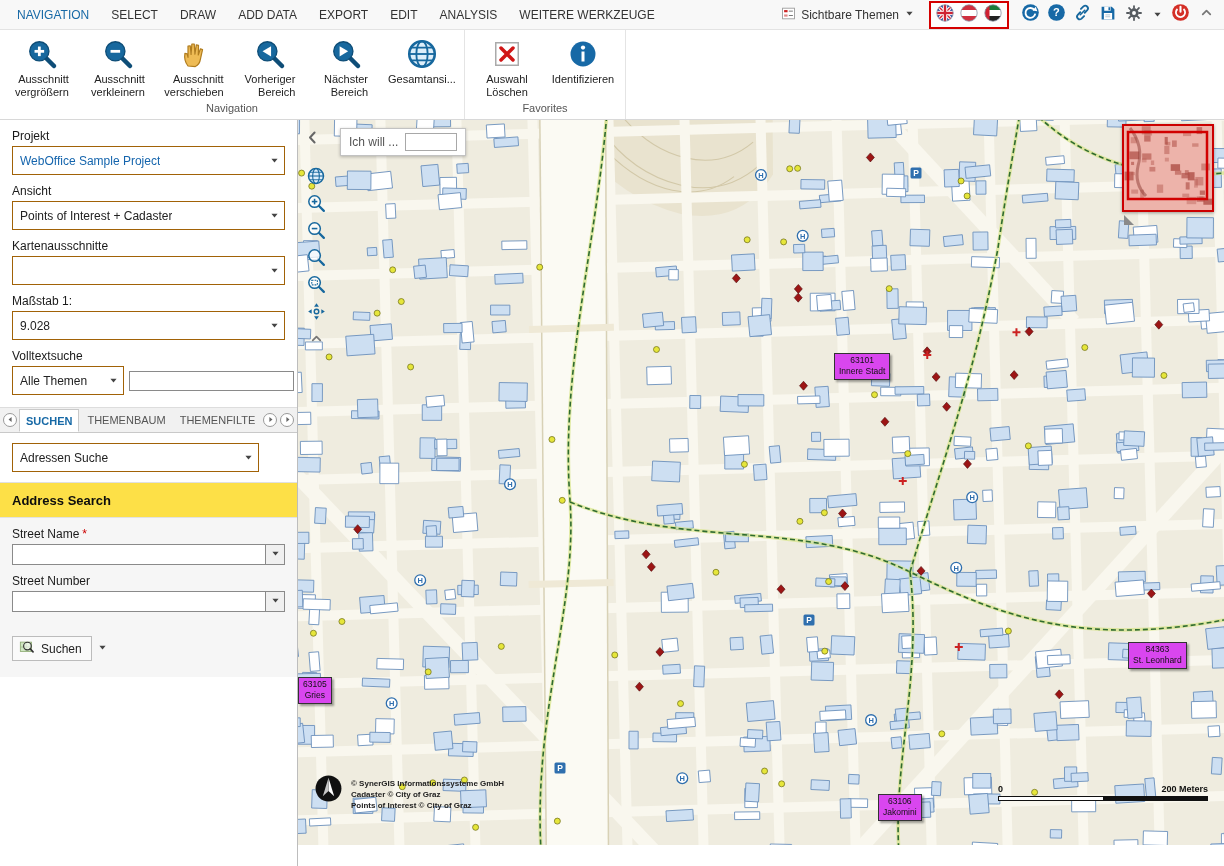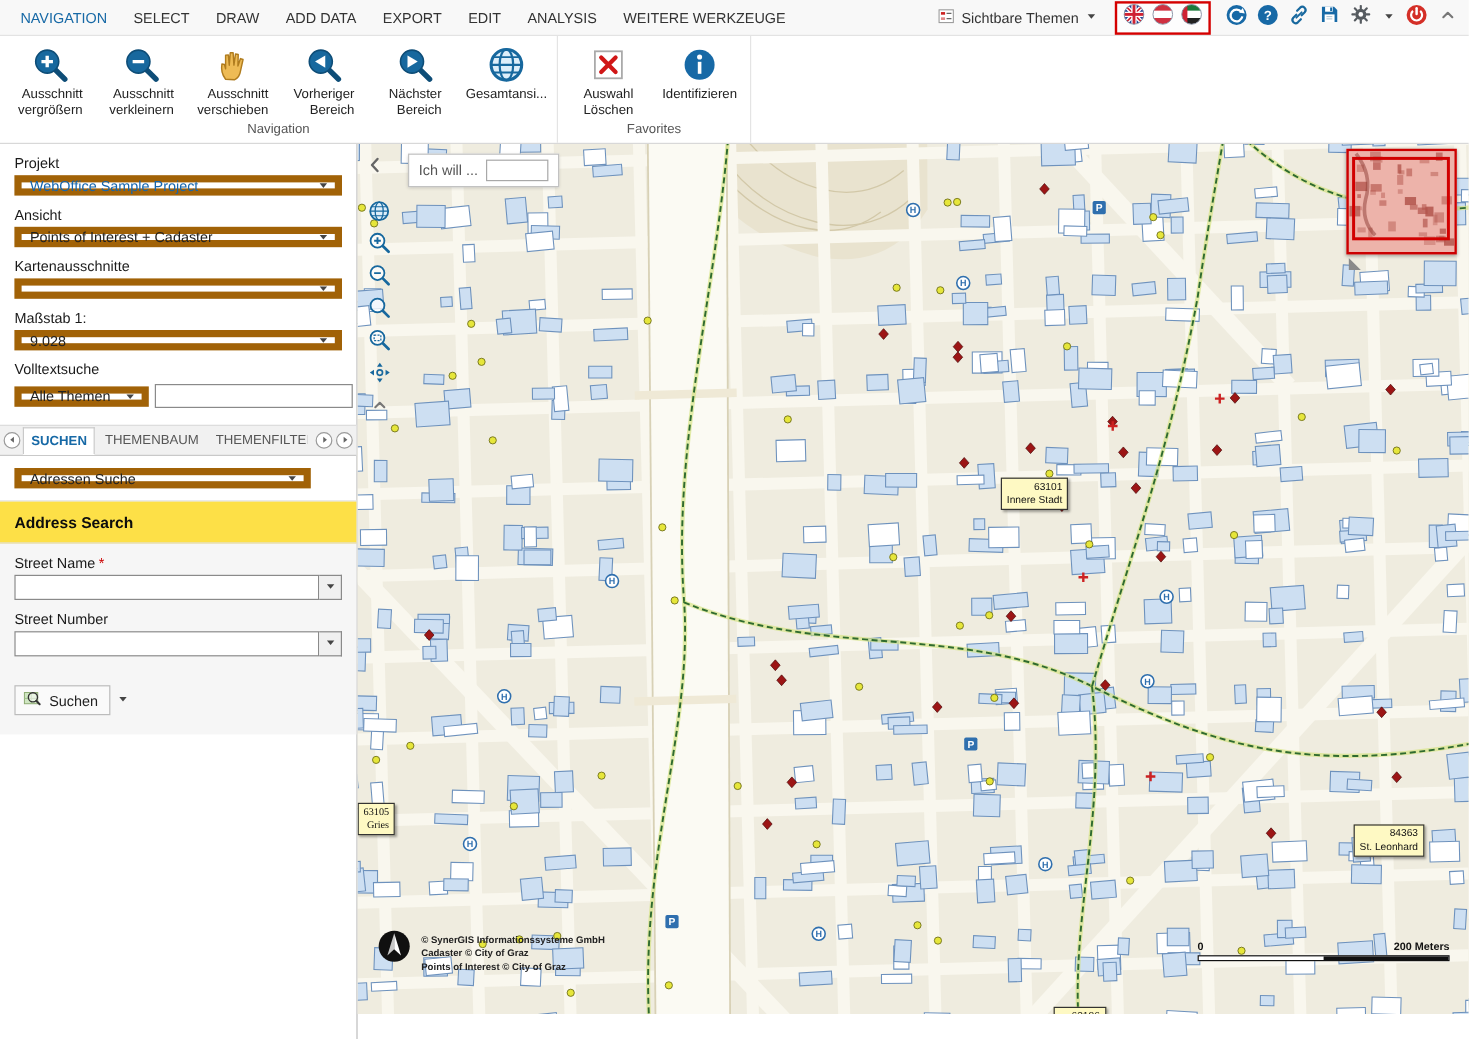--- a/index.html
+++ b/index.html
@@ -40,21 +40,21 @@
   .rtool .rlabel span { display:block;text-align:right; }
   .rgroup-label { height:17px; font-size:11px; color:#555; text-align:center; padding-bottom:2px; }
 
   
   .sidebar {
     position:absolute; top:120px; left:0; width:298px; bottom:0;
     background:#fff; border-right:1px solid #bdbdbd; font-size:12px; color:#222;
   }
   .f-label { margin:9px 12px 3px; font-size:12px; color:#1a1a1a; }
   .dropdown {
-    margin:0 12px; height:17px; border:6px solid #a16207; background:#fff;
+    margin:0 12px; height:29px; border:1px solid #a16207; background:#fff;
     display:flex; align-items:center; justify-content:space-between; padding:0 2px 0 7px; cursor:pointer;
   }
   .dropdown .val { white-space:nowrap; overflow:hidden; font-size:12px; }
   .dropdown .val.blue { color:#1565ad; }
   .dd-btn { width:15px; display:flex; align-items:center; justify-content:center; }
   .vt-row { display:flex; margin:0 12px; gap:5px; align-items:center; }
   .vt-row .dropdown { margin:0; width:112px; flex:none; }
   .vt-input { flex:1; height:20px; border:1px solid #8a8a8a; padding:0 4px; font-size:12px; }
   .vt-search { width:24px; height:24px; display:flex; align-items:center; justify-content:center; cursor:pointer; }
 
@@ -104,22 +104,22 @@
   .overview {
     position:absolute; left:824px; top:4px; width:92px; height:88px; border:2px solid #cc0000;
     background:#edb3aa; box-shadow:0 1px 3px rgba(0,0,0,.35); cursor:pointer;
   }
   .overview svg { display:block; }
   .ov-handle {
     position:absolute; left:826px; top:95px; width:0; height:0; cursor:pointer;
     border-bottom:10px solid #8a8a8a; border-right:10px solid transparent;
   }
   .dlabel {
-    position:absolute; background:#fef9c3; border:1px solid #333; box-shadow:1.5px 1.5px 2px rgba(0,0,0,.35);
-    font-size:8.5px; line-height:1.35; text-align:right; padding:1px 4px; color:#111; white-space:nowrap;margin-top:45px;
+    position:absolute; background:#d946ef; border:1px solid #333; box-shadow:1.5px 1.5px 2px rgba(0,0,0,.35);
+    font-size:8.5px; line-height:1.35; text-align:center; padding:1px 4px; color:#111; white-space:nowrap;
   }
   .dlabel span { display:block; }
   .north { position:absolute; left:16px; top:654px; }
   .copyright { position:absolute; left:53px; top:658px; font-size:8px; font-weight:bold; color:#222; line-height:1.4; }
   .scalebar { position:absolute; left:700px; top:664px; width:210px; }
   .sb-labels { display:flex; justify-content:space-between; font-size:9px; font-weight:bold; color:#111; margin-bottom:2px; }
   .sb-bar { display:flex; height:5px; border:1px solid #111; background:#fff; }
   .sb-seg { flex:1; }
   .sb-seg.black { background:#111; }
 </style>
@@ -1353,21 +1353,21 @@
           <path d="M6 2 Q20 20 14 40 Q10 58 22 70" fill="none" stroke="#8e3b33" stroke-width="3" opacity="0.5"></path>
           <rect x="4" y="6" width="79" height="67" fill="none" stroke="#d10000" stroke-width="2.5"></rect>
         </svg>
     </div>
     <span class="ov-handle"></span>
 
     <div class="dlabel" style="left:536px;top:233px;">
       <span>63101</span>
       <span>Innere Stadt</span>
     </div>
-    <div class="dlabel" style="left:0px;top:504px;font-family:Liberation Serif, serif;">
+    <div class="dlabel" style="left:0px;top:557px;">
       <span>63105</span>
       <span>Gries</span>
     </div>
     <div class="dlabel" style="left:830px;top:522px;">
       <span>84363</span>
       <span>St. Leonhard</span>
     </div>
     <div class="dlabel" style="left:580px;top:674px;">
       <span>63106</span>
       <span>Jakomini</span>

